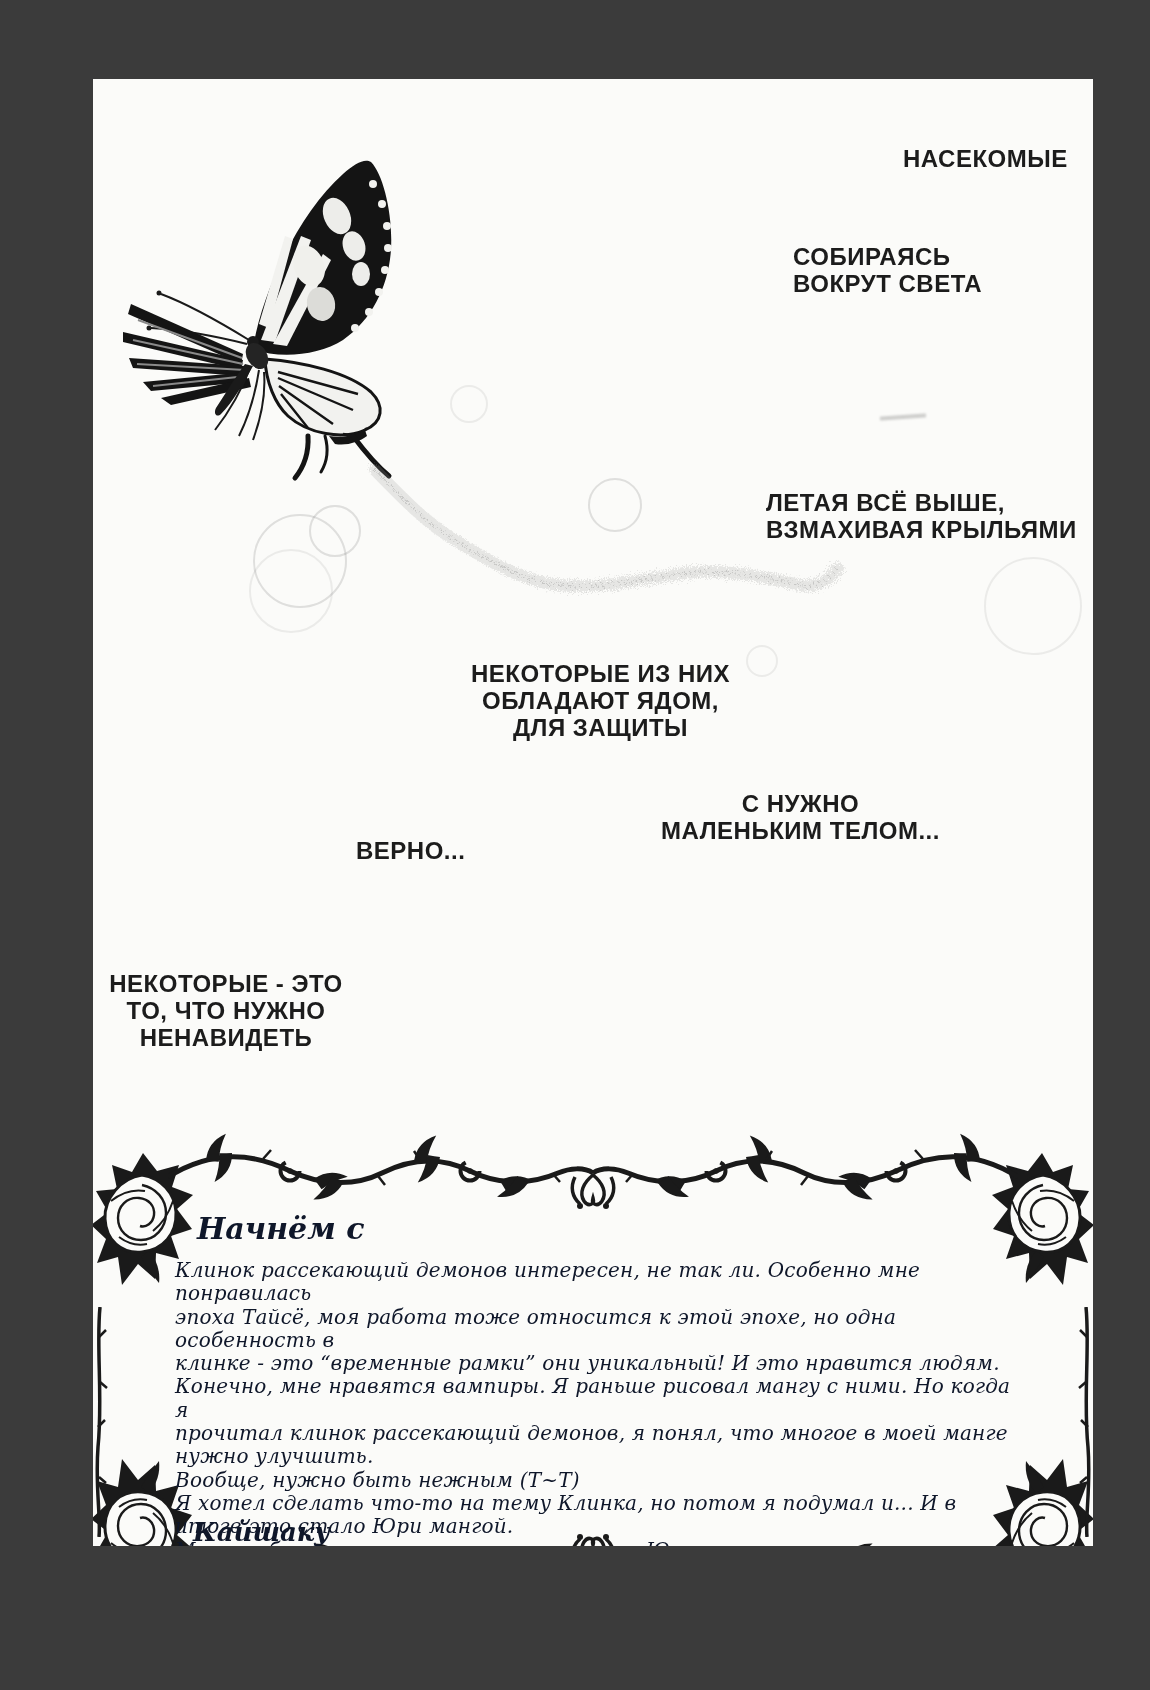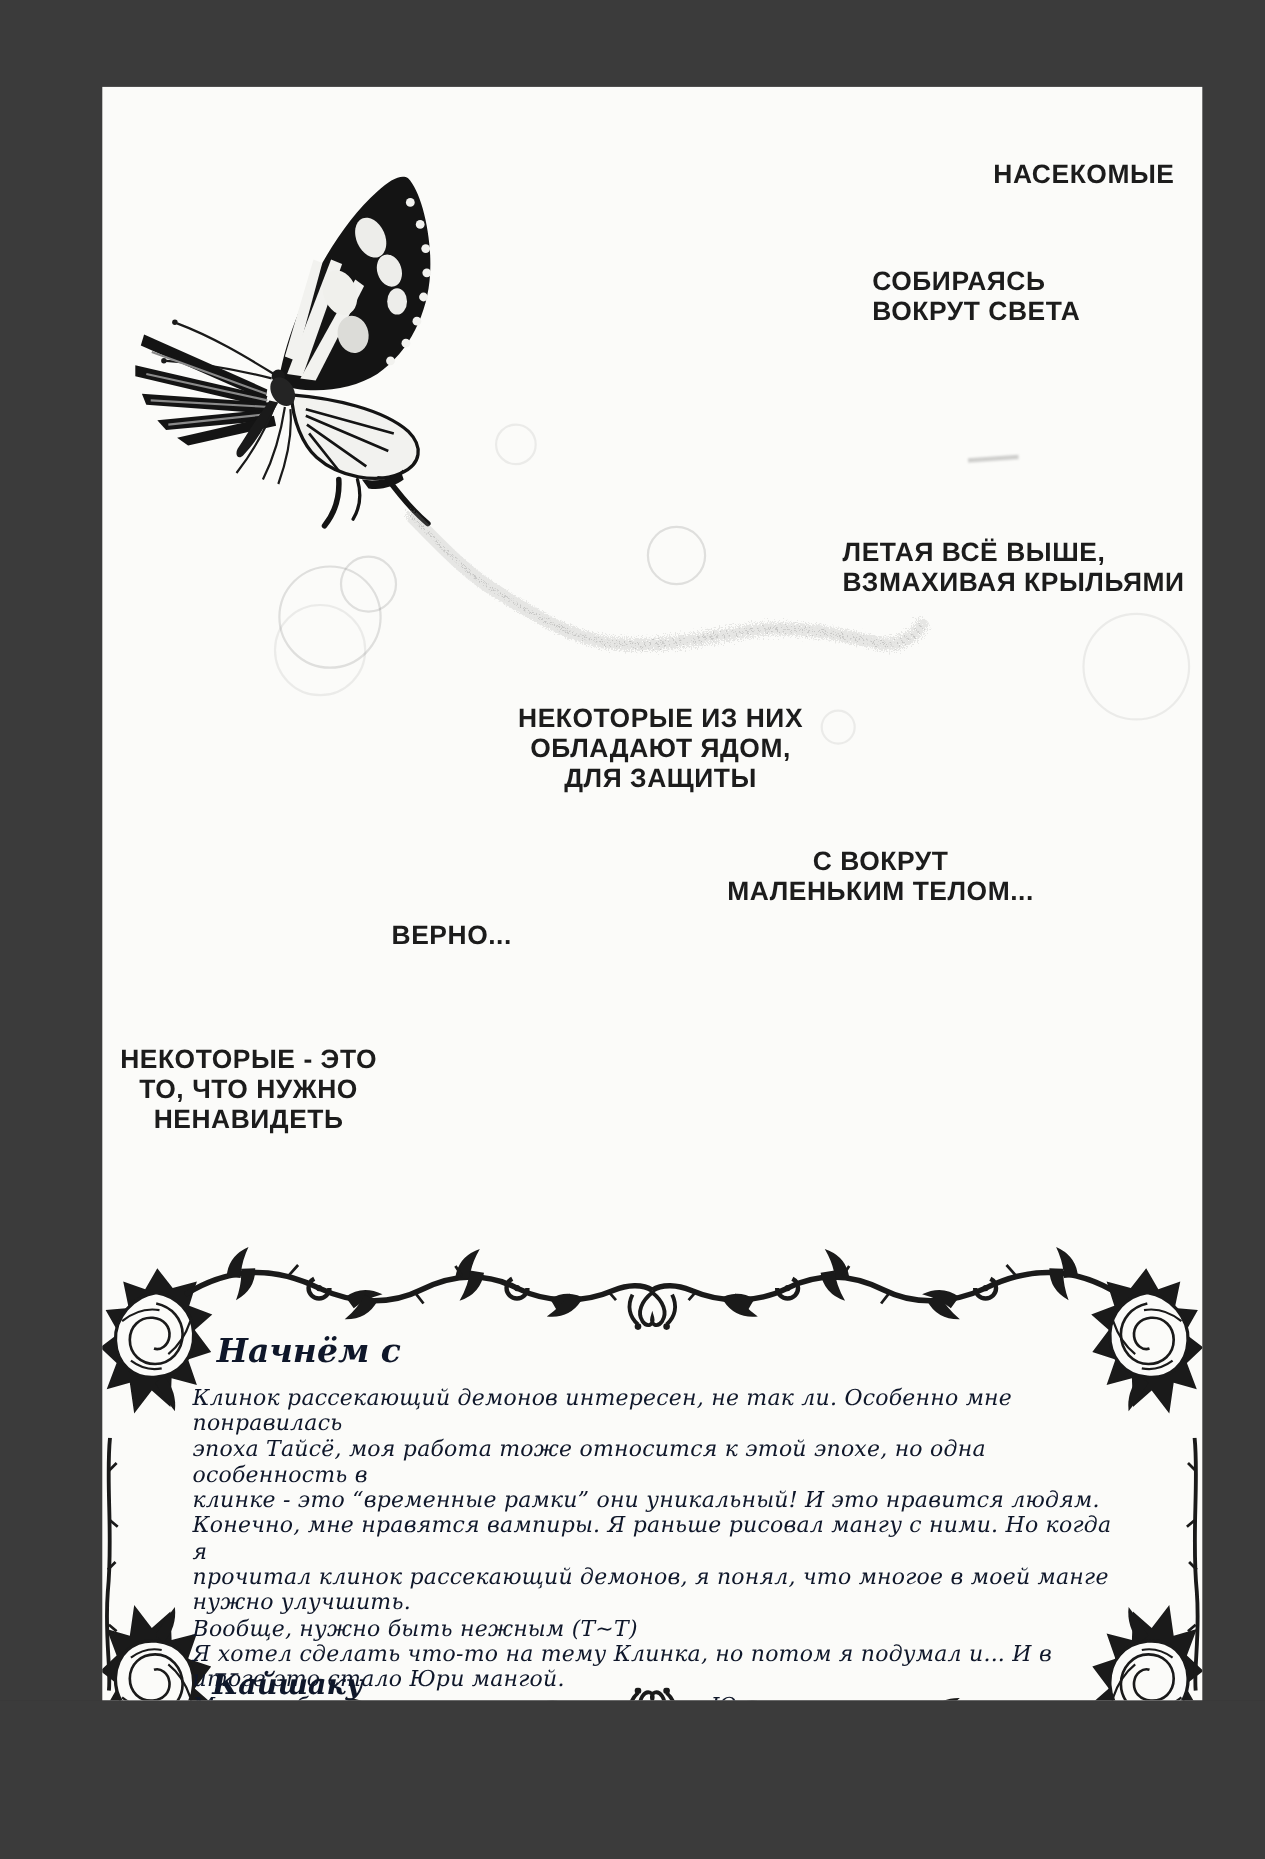--- a/index.html
+++ b/index.html
@@ -1,21 +1,21 @@
 <!DOCTYPE html>
 <html><head>
 <meta charset="utf-8">
 <style>
   html,body{margin:0;padding:0;background:#3b3b3b;}
   .canvas{position:relative;width:1150px;height:1546px;background:#3b3b3b;overflow:hidden;
           font-family:"Liberation Sans",sans-serif;}
   .page{position:absolute;left:93px;top:79px;width:1000px;height:1527px;background:#fbfbf9;overflow:hidden;}
   .dlg{position:absolute;font-weight:700;font-size:24px;line-height:27px;letter-spacing:.5px;
        color:#1c1c1c;white-space:nowrap;}
-  .center{text-align:center;}
+  .center{text-align:center;margin-top:20px;}
   .bubble{position:absolute;border-radius:50%;border:2px solid rgba(125,125,125,.22);}
   .bubble.faint{border-color:rgba(125,125,125,.12);}
   .smudge{position:absolute;left:787px;top:336px;width:46px;height:4px;background:rgba(0,0,0,.18);
           filter:blur(1px);transform:rotate(-4deg);}
   .script{font-family:"DejaVu Serif",serif;font-style:italic;color:#0f172a;}
   .aw-head{position:absolute;left:104px;top:1132px;font-size:30px;font-weight:700;}
   .aw-body{position:absolute;left:82px;top:1180px;width:850px;font-size:20px;line-height:23.3px;letter-spacing:.2px;}
   .aw-sign{position:absolute;left:100px;top:1438px;font-size:26px;font-weight:700;}
   .rose{position:absolute;width:110px;height:160px;}
   .rose.tr{transform:scaleX(-1);}
@@ -172,21 +172,21 @@
       <div>ВЗМАХИВАЯ КРЫЛЬЯМИ</div>
     </div>
 
     <div class="dlg center" style="left:355px;top:561px;width:305px;">
       <div>НЕКОТОРЫЕ ИЗ НИХ</div>
       <div>ОБЛАДАЮТ ЯДОМ,</div>
       <div>ДЛЯ ЗАЩИТЫ</div>
     </div>
 
     <div class="dlg center" style="left:545px;top:691px;width:325px;">
-      <div>С ВОКРУТ</div>
+      <div>С НУЖНО</div>
       <div>МАЛЕНЬКИМ ТЕЛОМ...</div>
     </div>
 
     <div class="dlg" style="left:263px;top:758px;">
       <div>ВЕРНО...</div>
     </div>
 
     <div class="dlg center" style="left:-2px;top:871px;width:270px;">
       <div>НЕКОТОРЫЕ - ЭТО</div>
       <div>ТО, ЧТО НУЖНО</div>

